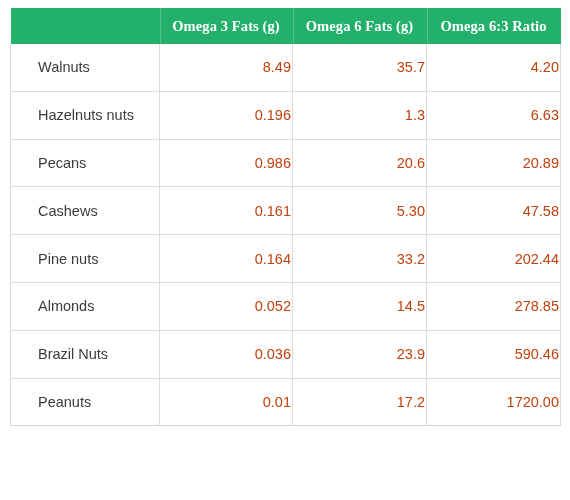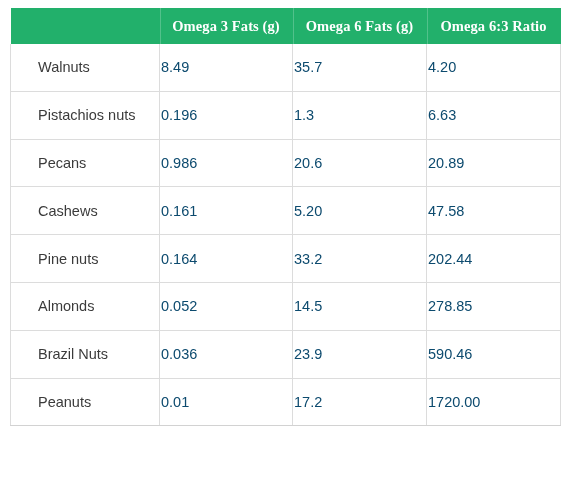--- a/index.html
+++ b/index.html
@@ -67,22 +67,22 @@
     vertical-align: middle;
     background: #ffffff;
   }
   tbody td.cell-label {
     text-align: left;
     padding-left: 27px;
     border-left: 1px solid #dcdcdc;
     color: #3b3b3b;
   }
   tbody td.cell-value {
-    text-align: left;
-    color: #0c4a6e;
+    text-align: right;
+    color: #c2410c;
   }
   tbody tr:last-child td {
     border-bottom: 1px solid #d2d2d2;
   }
 </style>
 </head>
 <body>
 
 <div id="table-wrap">
   <table class="nutrition-table">
@@ -103,37 +103,37 @@
     <tbody>
 
       <tr>
         <td class="cell-label">Walnuts</td>
         <td class="cell-value">8.49</td>
         <td class="cell-value">35.7</td>
         <td class="cell-value">4.20</td>
       </tr>
 
       <tr>
-        <td class="cell-label">Pistachios nuts</td>
+        <td class="cell-label">Hazelnuts nuts</td>
         <td class="cell-value">0.196</td>
         <td class="cell-value">1.3</td>
         <td class="cell-value">6.63</td>
       </tr>
 
       <tr>
         <td class="cell-label">Pecans</td>
         <td class="cell-value">0.986</td>
         <td class="cell-value">20.6</td>
         <td class="cell-value">20.89</td>
       </tr>
 
       <tr>
         <td class="cell-label">Cashews</td>
         <td class="cell-value">0.161</td>
-        <td class="cell-value">5.20</td>
+        <td class="cell-value">5.30</td>
         <td class="cell-value">47.58</td>
       </tr>
 
 
 
       <tr>
         <td class="cell-label">Pine nuts</td>
         <td class="cell-value">0.164</td>
         <td class="cell-value">33.2</td>
         <td class="cell-value">202.44</td>

